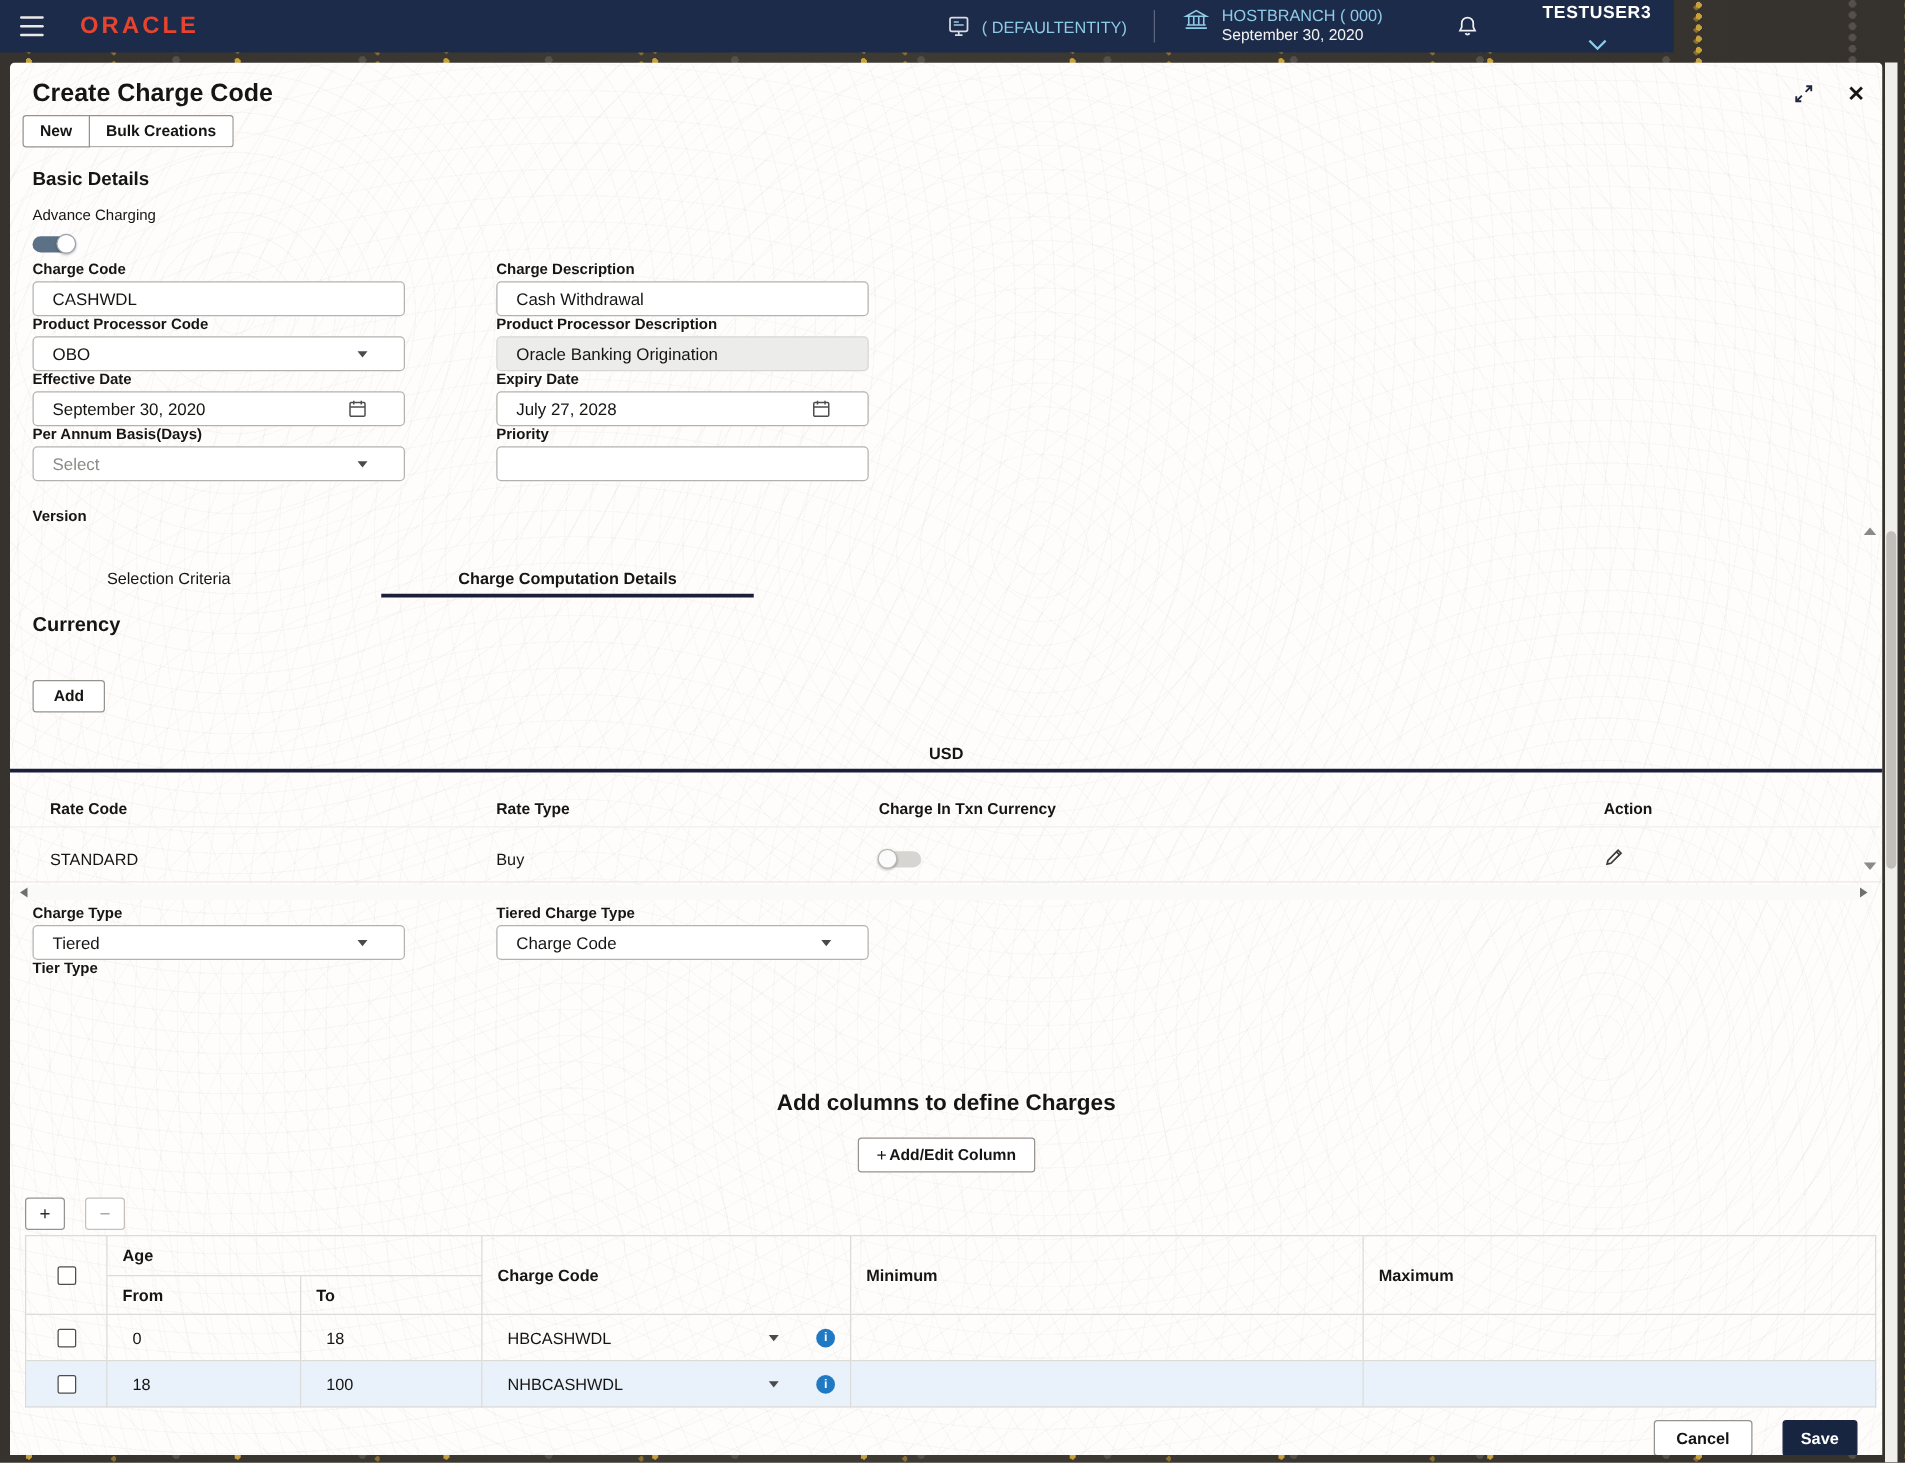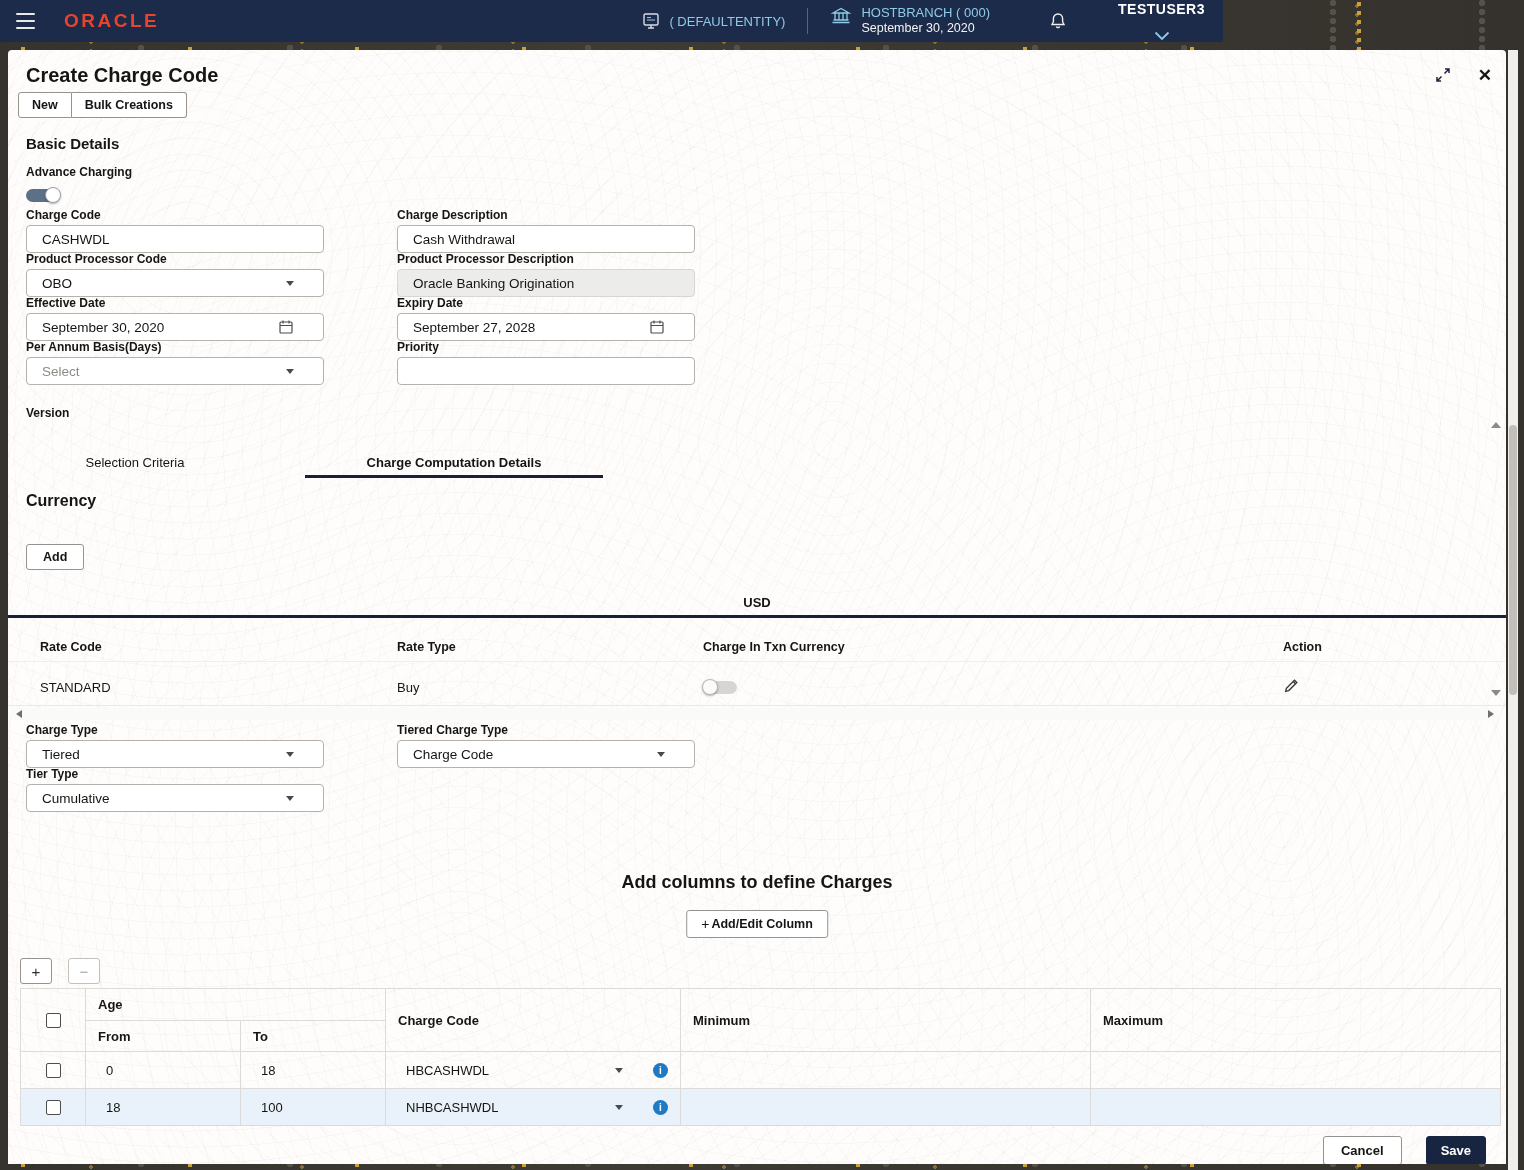--- a/index.html
+++ b/index.html
@@ -10,21 +10,21 @@
     background-color:#39352f;
     background-image:
       radial-gradient(circle 2.5px at 23px 4px, #c9a13c 99%, transparent),
       radial-gradient(circle 2px at 91px 6px, #8a6f2f 99%, transparent),
       radial-gradient(circle 3px at 141px 3px, #55504a 99%, transparent),
       linear-gradient(90deg,#36332e,#3e3a34 40%,#35312c);
     background-size:167px 9px, 211px 9px, 149px 9px, 100% 100%;
   }
 
   
-  .topbar { position:absolute; left:0; top:0; width:1223px; height:42px;
+  .topbar { position:absolute; left:0; top:0; width:1339px; height:42px;
     background:#1c2b4a; display:flex; align-items:center; z-index:5; }
   .hamburger { width:26px; height:20px; margin-left:16px; background:none; border:none;
     display:flex; flex-direction:column; justify-content:space-between; padding:2px 0; cursor:pointer; }
   .hamburger span { display:block; width:19px; height:2px; background:#e9e9e9; border-radius:1px; }
   .brand { color:#e8432d; font-weight:bold; font-size:19px; letter-spacing:2.5px; margin-left:22px; }
   .topbar-right { display:flex; align-items:center; margin-left:auto; padding-right:18px; }
   .entity { display:flex; align-items:center; gap:8px; margin-right:22px; cursor:pointer; }
   .lightblue { color:#8ecbe8; font-size:13px; }
   .vsep { width:1px; height:26px; background:rgba(255,255,255,.28); margin-right:22px; }
   .branch { display:flex; align-items:flex-start; gap:9px; margin-right:58px; cursor:pointer; }
@@ -52,21 +52,21 @@
   .iconbtn { background:none; border:none; cursor:pointer; display:flex; align-items:center; }
   .close-x { font-size:17px; color:#161513; font-weight:bold; }
 
   .toolbar { position:absolute; top:42px; left:10px; display:flex; }
   .tbtn { background:#fff; border:1px solid #96938e; padding:5px 13px; font-size:12.5px;
     font-weight:bold; color:#161513; cursor:pointer; }
   .tbtn:first-child { border-radius:3px 0 0 3px; }
   .tbtn:last-child { border-radius:0 3px 3px 0; border-left:none; }
 
   .h-basic { position:absolute; top:85px; left:18px; font-size:15px; font-weight:bold; color:#161513; }
-  .lbl-adv { position:absolute; top:115px; left:18px; font-size:12px; font-weight:bold; color:#161513; }
+  .lbl-adv { position:absolute; top:115px; left:18px; font-size:12px; font-weight:normal; color:#161513; }
 
   .toggle { width:34px; height:13px; border-radius:7px; background:#5d7186; position:relative; display:inline-block; cursor:pointer; }
   .toggle .knob { position:absolute; top:-2px; width:16px; height:16px; border-radius:50%;
     background:#fff; border:1px solid #9aa2ad; box-shadow:0 1px 2px rgba(0,0,0,.3); }
   .toggle.on .knob { right:-1px; }
   .toggle.off { background:#d7d5d2; }
   .toggle.off .knob { left:-1px; background:#fbfbfb; border-color:#b9b7b3; }
   .toggle-adv { position:absolute; top:139px; left:18px; }
 
   .form-grid { position:absolute; top:158px; left:18px; width:700px;
@@ -278,21 +278,21 @@
         <span class="sel-val">September 30, 2020</span>
         <svg class="cal" width="16" height="16" viewBox="0 0 16 16" fill="none" stroke="#4d4d4d" stroke-width="1.2">
           <rect x="2" y="3" width="12" height="11" rx="1"></rect>
           <path d="M2 6.5h12M5 1.5v3M11 1.5v3"></path>
         </svg>
       </div>
     </div>
     <div class="field">
       <span class="flabel">Expiry Date</span>
       <div class="select datebox">
-        <span class="sel-val">September 27, 2028</span>
+        <span class="sel-val">July 27, 2028</span>
         <svg class="cal" width="16" height="16" viewBox="0 0 16 16" fill="none" stroke="#4d4d4d" stroke-width="1.2">
           <rect x="2" y="3" width="12" height="11" rx="1"></rect>
           <path d="M2 6.5h12M5 1.5v3M11 1.5v3"></path>
         </svg>
       </div>
     </div>
 
     <div class="field">
       <span class="flabel">Per Annum Basis(Days)</span>
       <div class="select">
@@ -355,24 +355,20 @@
     </div>
     <div class="field">
       <span class="flabel">Tiered Charge Type</span>
       <div class="select">
         <span class="sel-val">Charge Code</span>
         <span class="caret"></span>
       </div>
     </div>
     <div class="field">
       <span class="flabel">Tier Type</span>
-      <div class="select">
-        <span class="sel-val">Cumulative</span>
-        <span class="caret"></span>
-      </div>
     </div>
   </div>
 
   <h3 class="h-addcols">Add columns to define Charges</h3>
 
   <button class="btn-addcol">
     <span class="plus-glyph">+</span>
     <span>Add/Edit Column</span>
   </button>
 

